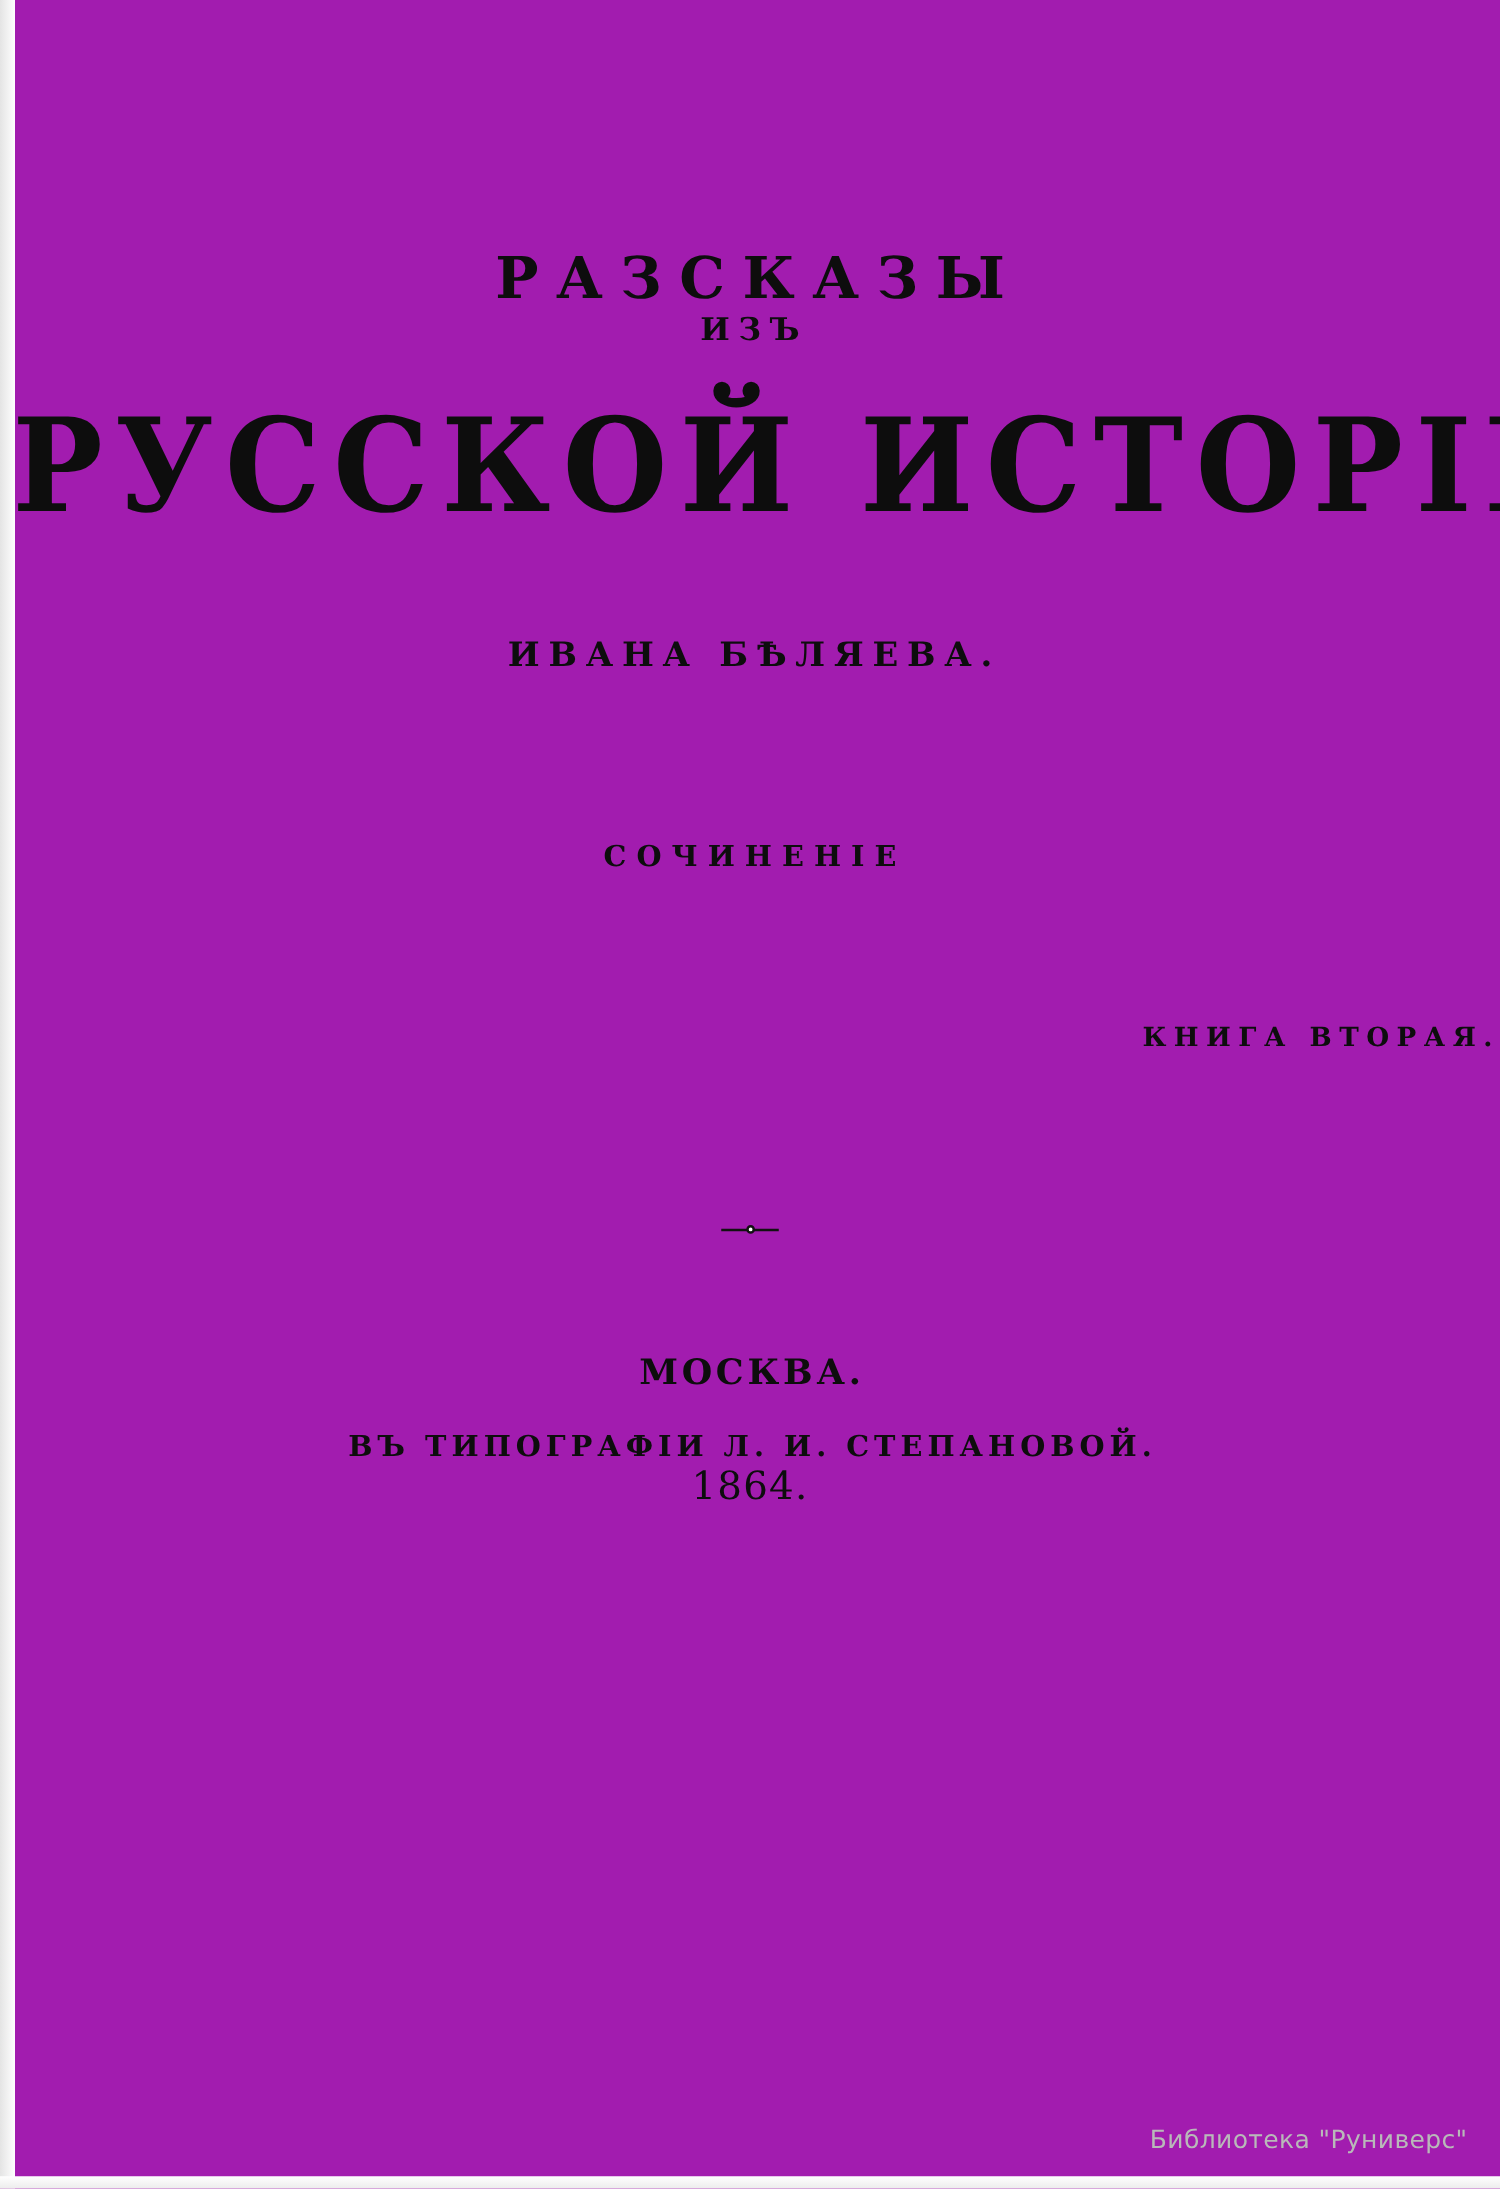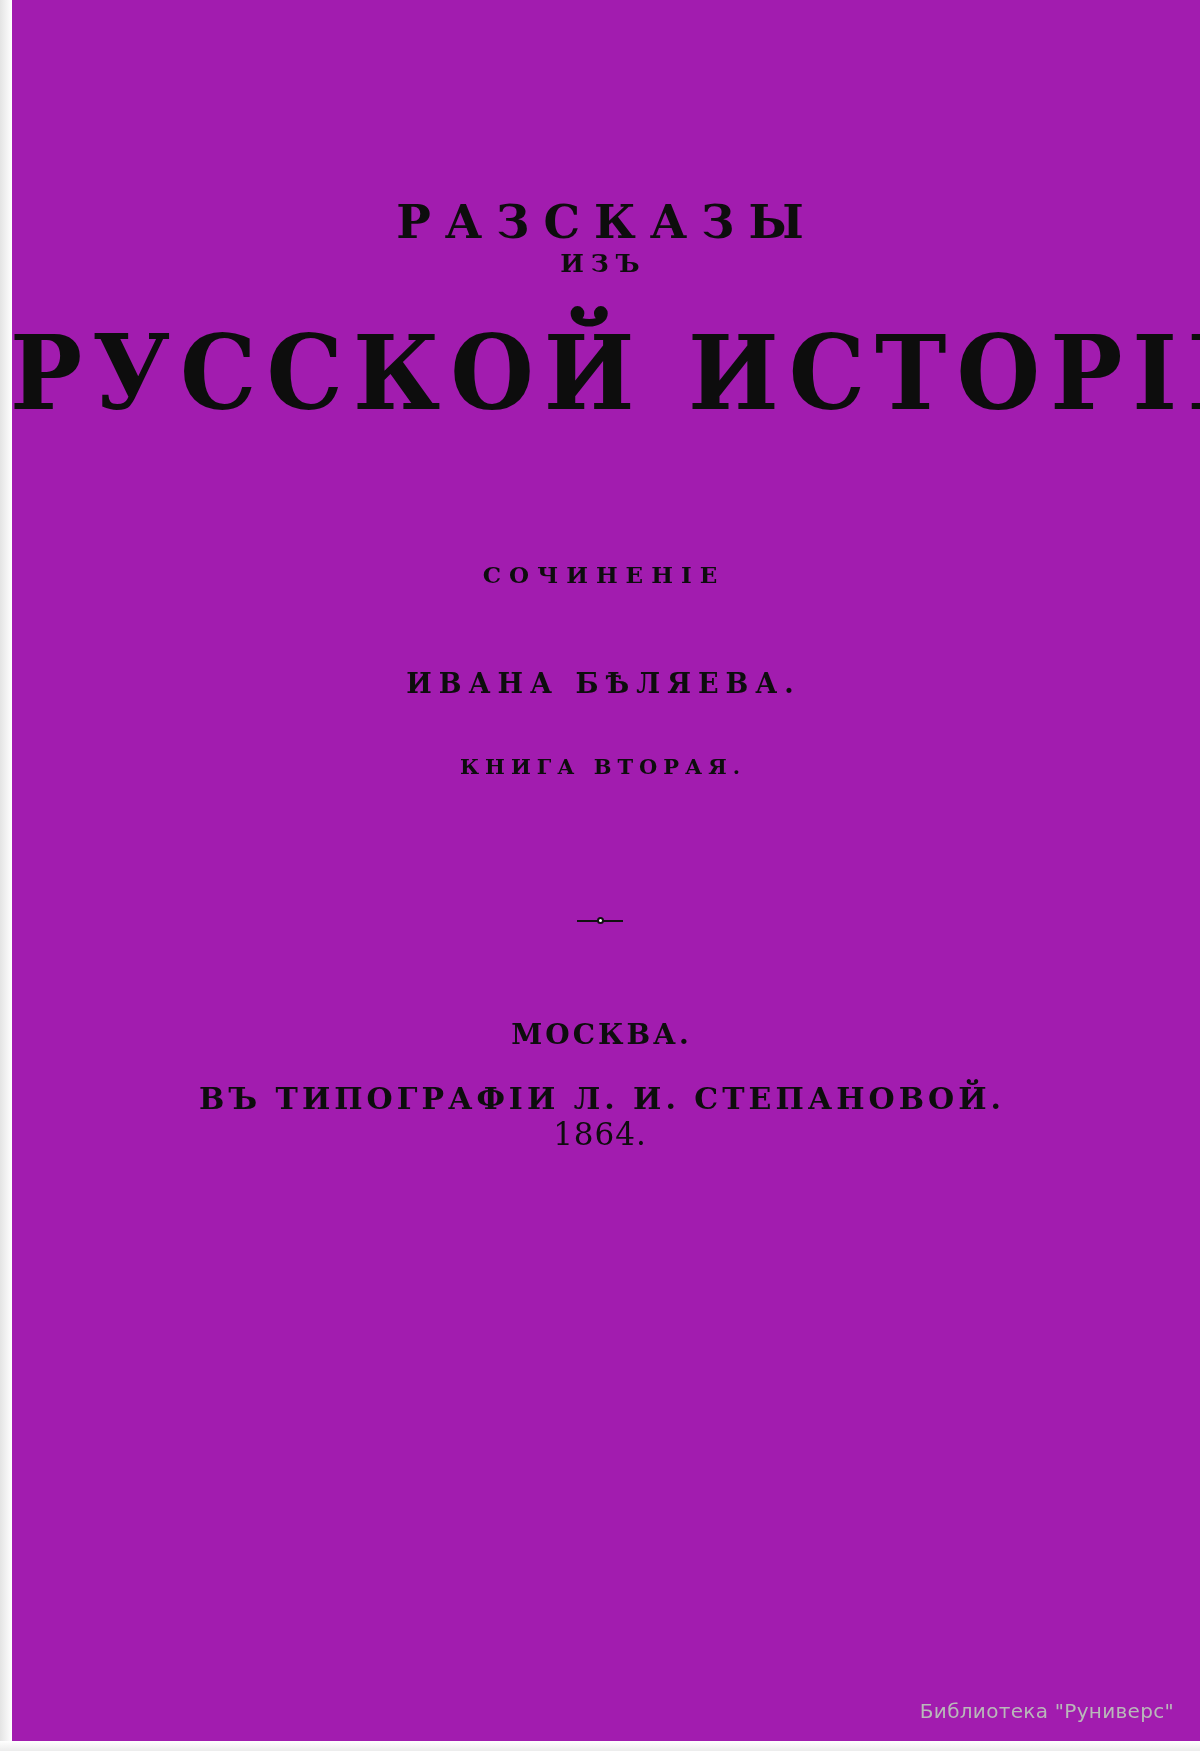--- a/index.html
+++ b/index.html
@@ -90,22 +90,23 @@
     letter-spacing: 7px;
     margin-top: 80px;
     text-indent: 7px;
   }
 
   .volume {
     font-family: "DejaVu Serif", serif;
     font-weight: 700;
     font-size: 21px;
     letter-spacing: 6px;
-    margin-top: 55px;
+    margin-top: 118px;
     text-indent: 6px;
+    text-align: right;
   }
 
   .ornament {
     margin-top: 135px;
     height: 14px;
     position: relative;
   }
   .ornament .bar {
     position: absolute;
     left: 50%;
@@ -133,21 +134,21 @@
     font-weight: 700;
     font-size: 28px;
     letter-spacing: 3px;
     margin-top: 90px;
     text-indent: 3px;
   }
 
   .printer {
     font-family: "DejaVu Serif", serif;
     font-weight: 700;
-    font-size: 30px;
+    font-size: 23px;
     letter-spacing: 4px;
     margin-top: 30px;
     text-indent: 4px;
   }
 
   .year {
     font-family: "DejaVu Serif", serif;
     font-weight: 400;
     font-size: 31px;
     letter-spacing: 1px;
@@ -168,23 +169,23 @@
 
 <div class="page">
   <div class="content">
 
     <div class="line title-main">РАЗСКАЗЫ</div>
 
     <div class="line title-prep">ИЗЪ</div>
 
     <div class="line title-big">РУССКОЙ ИСТОРІИ.</div>
 
+    <div class="line author">ИВАНА БѢЛЯЕВА.</div>
+
     <div class="line subtitle-work">СОЧИНЕНІЕ</div>
-
-    <div class="line author">ИВАНА БѢЛЯЕВА.</div>
 
     <div class="line volume">КНИГА ВТОРАЯ.</div>
 
     <div class="ornament">
       <div class="bar"></div>
       <div class="dot"></div>
     </div>
 
     <div class="line city">МОСКВА.</div>
 

